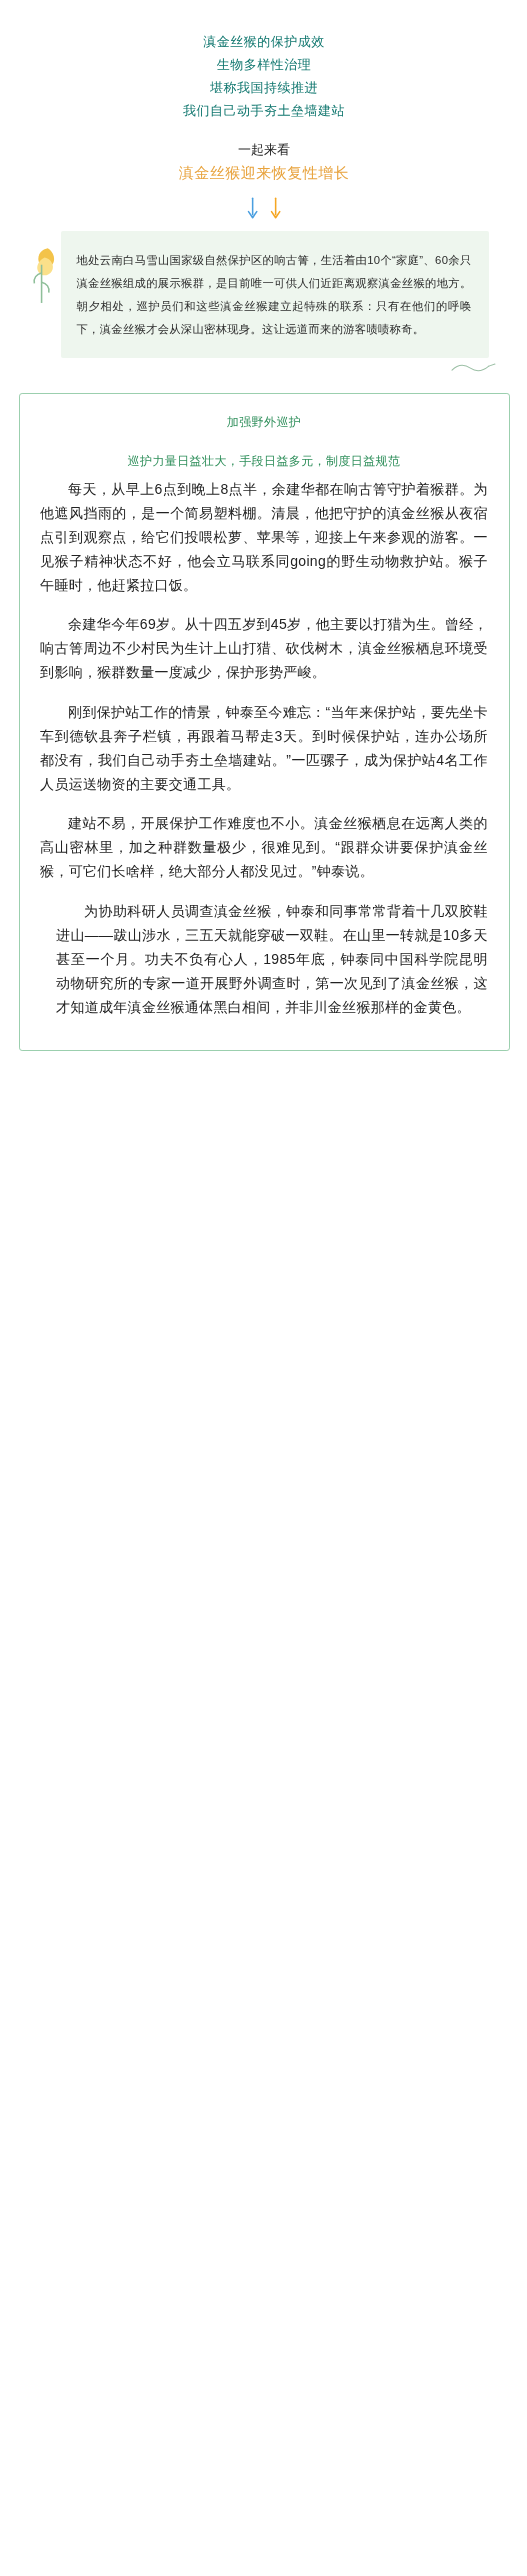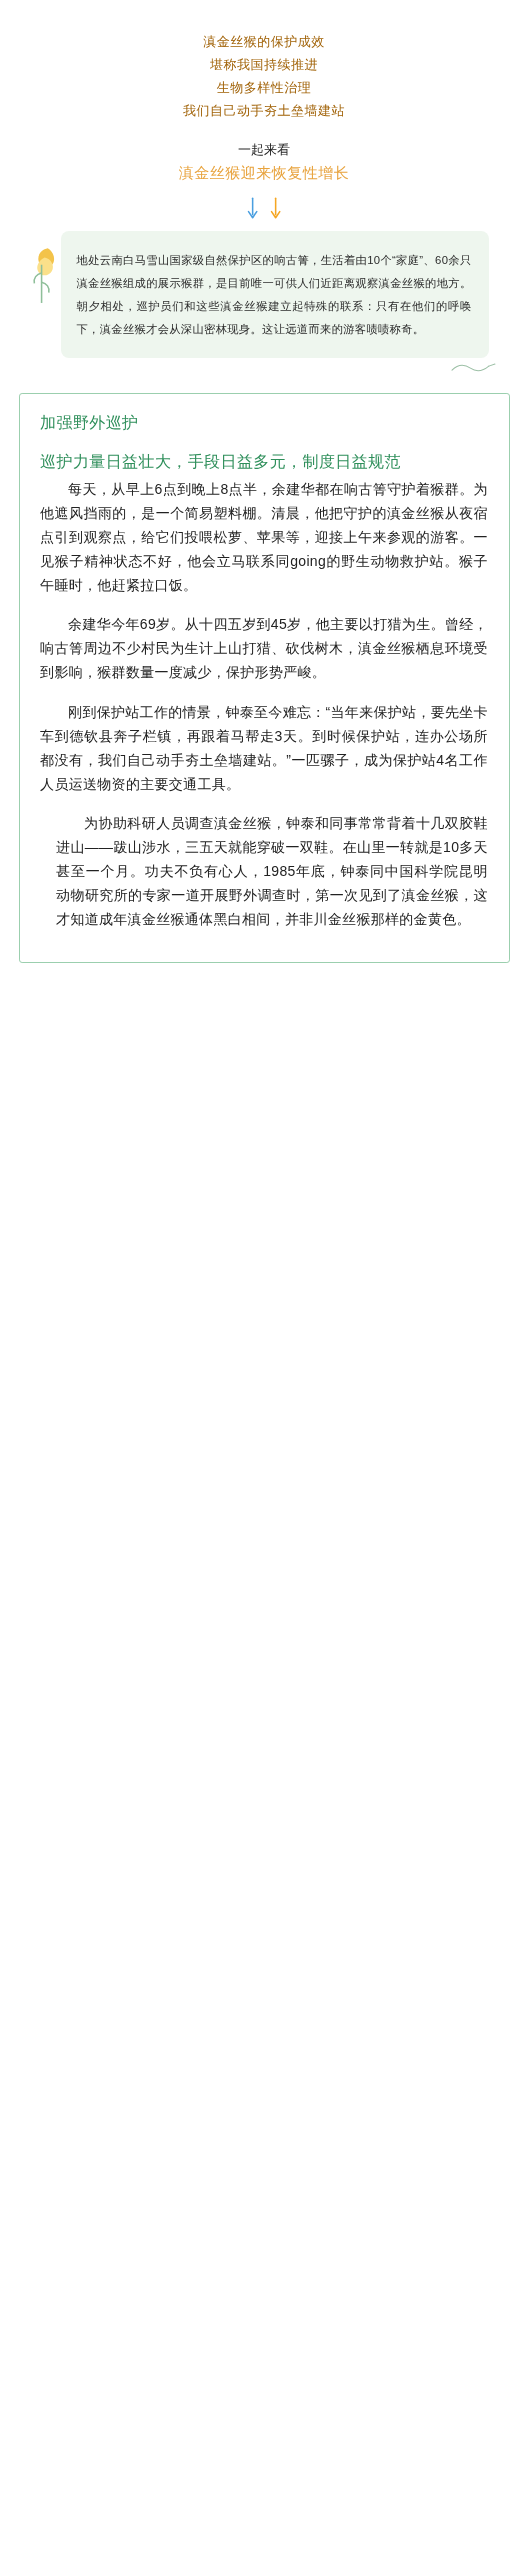--- a/index.html
+++ b/index.html
@@ -19,21 +19,21 @@
   }
 
   
   .lead {
     padding: 30px 62px 0 62px;
     text-align: center;
   }
   .lead .line {
     font-size: 13px;
     line-height: 23px;
-    color: #a16207;
+    color: #0f766e;
     letter-spacing: 0.5px;
     font-weight: 400;
   }
   .lead-gap { height: 15.5px; }
   .lead .small {
     font-size: 13px;
     line-height: 23px;
     color: #1f1f1f;
   }
   .lead .highlight {
@@ -63,21 +63,21 @@
     top: 242px;
     width: 57px;
     height: 62px;
   }
   .leaf-deco svg { display: block; }
 
   
   .intro-box {
     margin: 5.2px 39px 0 61px;
     background: #eef6ee;
-    border-radius: 8px;
+    border-radius: 2px;
     padding: 17.5px 17.5px 17.5px 15.5px;
   }
   .intro-box p {
     margin: 0;
     font-size: 11.3px;
     line-height: 23px;
     color: #2b2b2b;
     text-align: justify;
     letter-spacing: 0.3px;
   }
@@ -89,26 +89,27 @@
 
   
   .article-box {
     margin: 17.5px 18.5px 0 18.5px;
     border: 1px solid #9bcfae;
     border-radius: 3.1px;
     padding: 17.5px 20.6px 31px 20.6px;
     background: #ffffff;
   }
   .subhead {
-    font-size: 16px;
+    font-size: 12px;
     line-height: 23px;
     color: #2f8f5b;
     letter-spacing: 0.4px;
     margin: 0 0 3.1px 0;
     font-weight: 400;
+    text-align: center;
   }
   .subhead.second {
     margin-top: 16px;
   }
   .article-box p.body {
     margin: 0 0 15.5px 0;
     font-size: 14px;
     line-height: 24px;
     color: #222222;
     text-align: justify;
@@ -117,22 +118,22 @@
   }
   .article-box p.body:last-child { margin-bottom: 0; margin-left: 16px; }
 </style>
 </head>
 <body>
 
 <div class="page">
 
   <div class="lead">
     <div class="line">滇金丝猴的保护成效</div>
+    <div class="line">生物多样性治理</div>
     <div class="line">堪称我国持续推进</div>
-    <div class="line">生物多样性治理</div>
     <div class="line">我们自己动手夯土垒墙建站</div>
     <div class="lead-gap"></div>
     <div class="small">一起来看</div>
     <div class="highlight">滇金丝猴迎来恢复性增长</div>
   </div>
 
   <div class="arrows">
     <span class="arrow">
       <svg width="11.3" height="24" viewBox="0 0 22 46">
         <path d="M11 2 L11 34" stroke="#4a9fe0" stroke-width="3" fill="none" stroke-linecap="round"></path>
@@ -168,17 +169,18 @@
     </svg>
   </div>
 
   <div class="article-box">
     <div class="subhead">加强野外巡护</div>
     <div class="subhead second">巡护力量日益壮大，手段日益多元，制度日益规范</div>
 
     <p class="body">每天，从早上6点到晚上8点半，余建华都在响古箐守护着猴群。为他遮风挡雨的，是一个简易塑料棚。清晨，他把守护的滇金丝猴从夜宿点引到观察点，给它们投喂松萝、苹果等，迎接上午来参观的游客。一见猴子精神状态不好，他会立马联系同going的野生动物救护站。猴子午睡时，他赶紧拉口饭。</p>
     <p class="body">余建华今年69岁。从十四五岁到45岁，他主要以打猎为生。曾经，响古箐周边不少村民为生计上山打猎、砍伐树木，滇金丝猴栖息环境受到影响，猴群数量一度减少，保护形势严峻。</p>
     <p class="body">刚到保护站工作的情景，钟泰至今难忘：“当年来保护站，要先坐卡车到德钦县奔子栏镇，再跟着马帮走3天。到时候保护站，连办公场所都没有，我们自己动手夯土垒墙建站。”一匹骡子，成为保护站4名工作人员运送物资的主要交通工具。</p>
+    <p class="body">建站不易，开展保护工作难度也不小。滇金丝猴栖息在远离人类的高山密林里，加之种群数量极少，很难见到。“跟群众讲要保护滇金丝猴，可它们长啥样，绝大部分人都没见过。”钟泰说。</p>
     <p class="body">为协助科研人员调查滇金丝猴，钟泰和同事常常背着十几双胶鞋进山——跋山涉水，三五天就能穿破一双鞋。在山里一转就是10多天甚至一个月。功夫不负有心人，1985年底，钟泰同中国科学院昆明动物研究所的专家一道开展野外调查时，第一次见到了滇金丝猴，这才知道成年滇金丝猴通体黑白相间，并非川金丝猴那样的金黄色。</p>
   </div>
 
 </div>
 
 
 </body></html>

